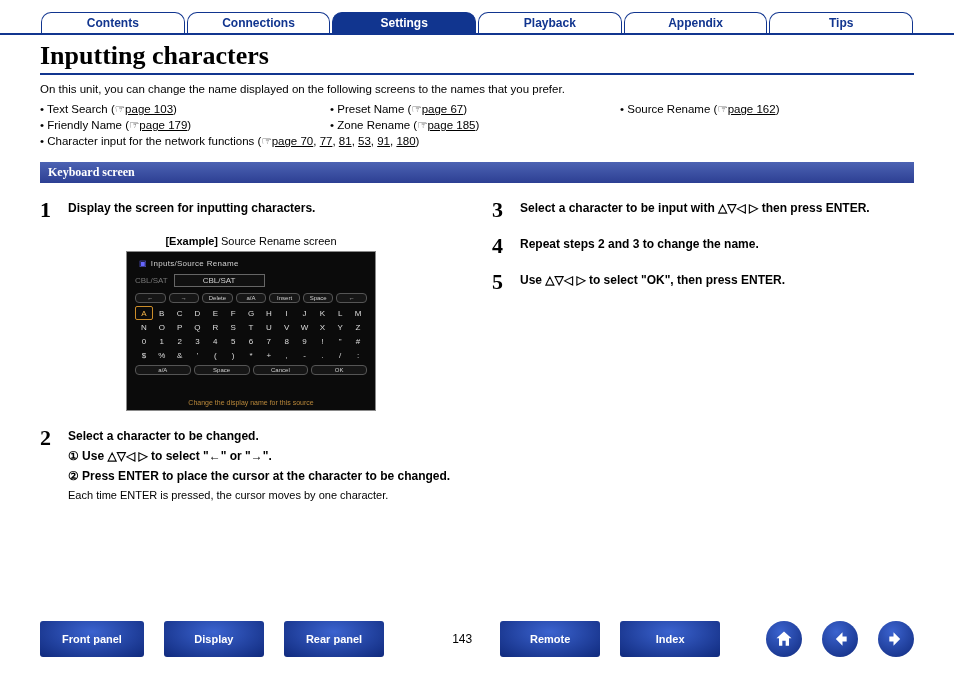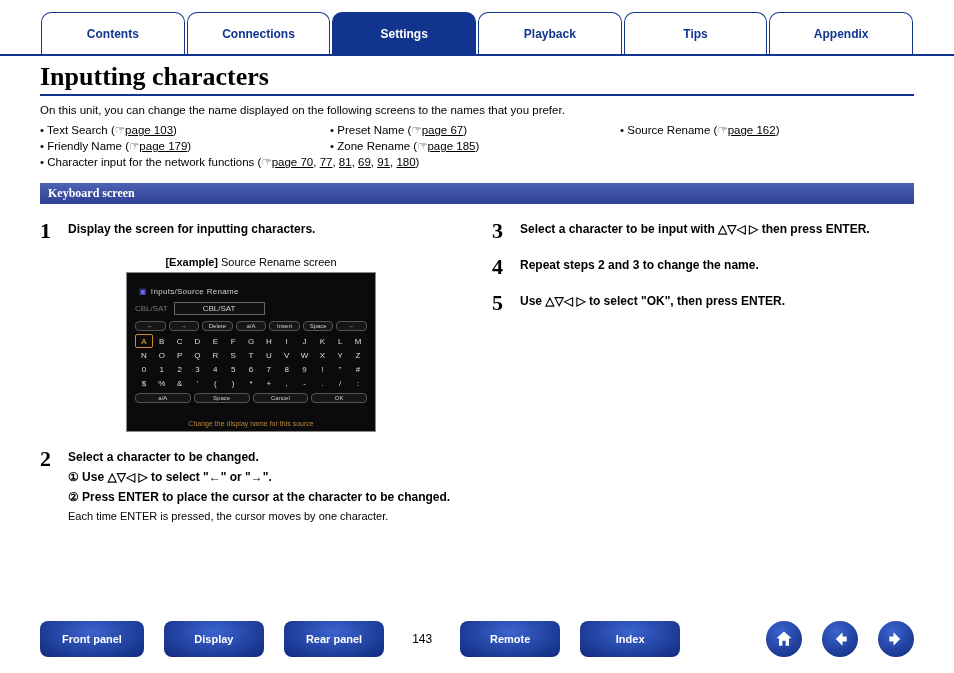--- a/index.html
+++ b/index.html
@@ -15,21 +15,21 @@
   
   .tabrow {
     display: flex;
     padding: 12px 40px 0 40px;
     gap: 0;
     border-bottom: 2px solid #11358f;
   }
   .tab {
     flex: 1;
     position: relative;
-    height: 42px;
+    height: 21px;
     color: #11358f;
     font-weight: bold;
     font-size: 12px;
     display: flex;
     align-items: center;
     justify-content: center;
     cursor: pointer;
     border-top: 1px solid #11358f;
     border-left: 1px solid #11358f;
     border-right: 1px solid #11358f;
@@ -83,21 +83,21 @@
   .example-label b { font-weight: bold; }
 
   
   .kb {
     width: 250px; height: 160px;
     background: #0b0b0b;
     border: 1px solid #8a8a8a;
     margin: 4px auto 0 auto;
     color: #cfcfcf;
     font-size: 8px;
-    padding: 14px 8px 4px 8px;
+    padding: 7px 8px 4px 8px;
     position: relative;
   }
   .kb .hdr { font-size: 8px; letter-spacing: 0.3px; text-align: left; padding-left: 4px; }
   .kb .hdr .dot { color: #6666ff; margin-right: 4px; }
   .kb .cur {
     margin-top: 6px; display:flex; justify-content:flex-start; align-items:center; gap:6px;
     font-size: 8px;
   }
   .kb .cur .cell {
     border: 1px solid #666; padding: 1px 28px; background:#111;
@@ -127,69 +127,69 @@
 
   
   .bottom {
     position: absolute; left: 0; right: 0; bottom: 16px;
     padding: 0 40px;
     display: flex; align-items: center; gap: 20px;
   }
   .pillbtn {
     background: radial-gradient(ellipse at 50% 30%, #3b63cf, #102a7d);
     color: #fff; font-weight: bold; font-size: 11px;
-    border-radius: 8px;
+    border-radius: 3px;
     padding: 12px 22px;
     cursor: pointer;
     border: none;
     min-width: 100px;
     text-align: center;
   }
-  .pagenum { font-size: 12px; color:#000; padding: 0 8px; }
+  .pagenum { font-size: 12px; color:#000; padding: 0 8px; margin-left: 40px; }
   .spacer { flex: 1; }
   .circle {
     width: 36px; height: 36px; border-radius: 50%;
     background: radial-gradient(circle at 40% 30%, #3b63cf, #102a7d);
     display:flex; align-items:center; justify-content:center;
     color:#fff; cursor:pointer;
   }
   .circle svg { width: 20px; height: 20px; fill:#fff; }
 
   .tri { font-family: 'Arial Unicode MS', sans-serif; }
 </style>
 </head>
 <body>
 
 <div class="tabrow">
   <div class="tab">Contents</div>
   <div class="tab">Connections</div>
   <div class="tab active">Settings</div>
   <div class="tab">Playback</div>
+  <div class="tab">Appendix</div>
   <div class="tab">Tips</div>
-  <div class="tab">Appendix</div>
 </div>
 
 <div class="content">
   <div class="title">Inputting characters</div>
   <div class="intro">On this unit, you can change the name displayed on the following screens to the names that you prefer.</div>
 
   <div class="bullets">
     <div class="col">
       <div class="row">• <span>Text Search</span> (<span class="pointer">☞</span><span class="linkish">page 103</span>)</div>
       <div class="row">• <span>Friendly Name</span> (<span class="pointer">☞</span><span class="linkish">page 179</span>)</div>
     </div>
     <div class="col">
       <div class="row">• <span>Preset Name</span> (<span class="pointer">☞</span><span class="linkish">page 67</span>)</div>
       <div class="row">• <span>Zone Rename</span> (<span class="pointer">☞</span><span class="linkish">page 185</span>)</div>
     </div>
     <div class="col">
       <div class="row">• <span>Source Rename</span> (<span class="pointer">☞</span><span class="linkish">page 162</span>)</div>
     </div>
     <div style="width:100%">
-      <div class="row">• <span>Character input for the network functions</span> (<span class="pointer">☞</span><span class="linkish">page 70</span>, <span class="linkish">77</span>, <span class="linkish">81</span>, <span class="linkish">69</span>, <span class="linkish">91</span>, <span class="linkish">180</span>)</div>
+      <div class="row">• <span>Character input for the network functions</span> (<span class="pointer">☞</span><span class="linkish">page 70</span>, <span class="linkish">77</span>, <span class="linkish">81</span>, <span class="linkish">53</span>, <span class="linkish">91</span>, <span class="linkish">180</span>)</div>
     </div>
   </div>
 
   <div class="section-bar">Keyboard screen</div>
 
   <div class="columns">
 
     <div class="col-left">
       <div class="step">
         <div class="num">1</div>

